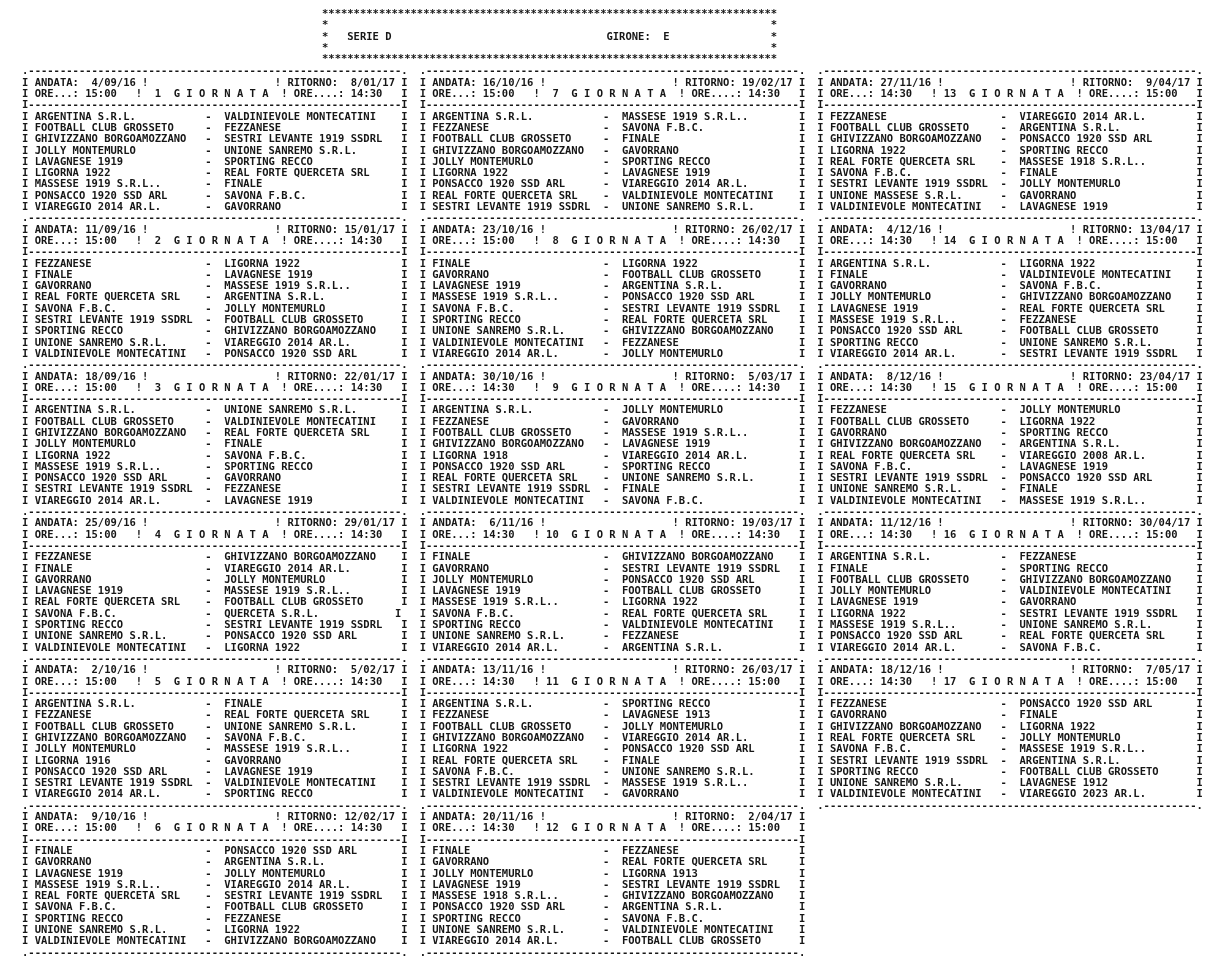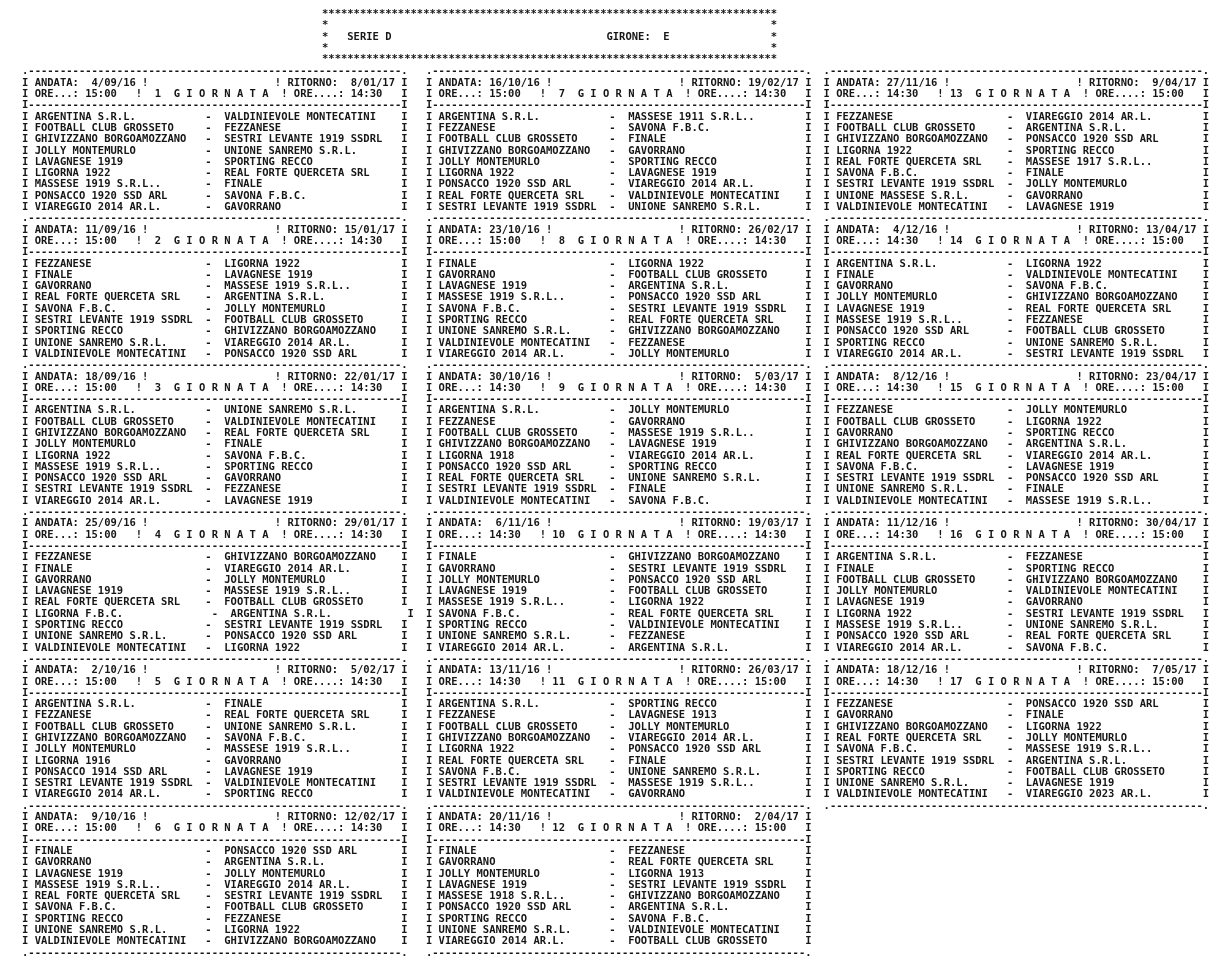--- a/index.html
+++ b/index.html
@@ -90,35 +90,35 @@
         <div class="line">I VIAREGGIO 2014 AR.L.       -  LAVAGNESE 1919              I</div>
         <div class="line">.-----------------------------------------------------------.</div>
         <div class="line">I ANDATA: 25/09/16 !                    ! RITORNO: 29/01/17 I</div>
         <div class="line">I ORE...: 15:00   !  4  G I O R N A T A  ! ORE....: 14:30   I</div>
         <div class="line">I-----------------------------------------------------------I</div>
         <div class="line">I FEZZANESE                  -  GHIVIZZANO BORGOAMOZZANO    I</div>
         <div class="line">I FINALE                     -  VIAREGGIO 2014 AR.L.        I</div>
         <div class="line">I GAVORRANO                  -  JOLLY MONTEMURLO            I</div>
         <div class="line">I LAVAGNESE 1919             -  MASSESE 1919 S.R.L..        I</div>
         <div class="line">I REAL FORTE QUERCETA SRL    -  FOOTBALL CLUB GROSSETO      I</div>
-        <div class="line">I LIGORNA F.B.C.              -  ARGENTINA S.R.L.            I</div>
+        <div class="line">I SAVONA F.B.C.              -  QUERCETA S.R.L.            I</div>
         <div class="line">I SPORTING RECCO             -  SESTRI LEVANTE 1919 SSDRL   I</div>
         <div class="line">I UNIONE SANREMO S.R.L.      -  PONSACCO 1920 SSD ARL       I</div>
         <div class="line">I VALDINIEVOLE MONTECATINI   -  LIGORNA 1922                I</div>
         <div class="line">.-----------------------------------------------------------.</div>
         <div class="line">I ANDATA:  2/10/16 !                    ! RITORNO:  5/02/17 I</div>
         <div class="line">I ORE...: 15:00   !  5  G I O R N A T A  ! ORE....: 14:30   I</div>
         <div class="line">I-----------------------------------------------------------I</div>
         <div class="line">I ARGENTINA S.R.L.           -  FINALE                      I</div>
         <div class="line">I FEZZANESE                  -  REAL FORTE QUERCETA SRL     I</div>
         <div class="line">I FOOTBALL CLUB GROSSETO     -  UNIONE SANREMO S.R.L.       I</div>
         <div class="line">I GHIVIZZANO BORGOAMOZZANO   -  SAVONA F.B.C.               I</div>
         <div class="line">I JOLLY MONTEMURLO           -  MASSESE 1919 S.R.L..        I</div>
         <div class="line">I LIGORNA 1916               -  GAVORRANO                   I</div>
-        <div class="line">I PONSACCO 1914 SSD ARL      -  LAVAGNESE 1919              I</div>
+        <div class="line">I PONSACCO 1920 SSD ARL      -  LAVAGNESE 1919              I</div>
         <div class="line">I SESTRI LEVANTE 1919 SSDRL  -  VALDINIEVOLE MONTECATINI    I</div>
         <div class="line">I VIAREGGIO 2014 AR.L.       -  SPORTING RECCO              I</div>
         <div class="line">.-----------------------------------------------------------.</div>
         <div class="line">I ANDATA:  9/10/16 !                    ! RITORNO: 12/02/17 I</div>
         <div class="line">I ORE...: 15:00   !  6  G I O R N A T A  ! ORE....: 14:30   I</div>
         <div class="line">I-----------------------------------------------------------I</div>
         <div class="line">I FINALE                     -  PONSACCO 1920 SSD ARL       I</div>
         <div class="line">I GAVORRANO                  -  ARGENTINA S.R.L.            I</div>
         <div class="line">I LAVAGNESE 1919             -  JOLLY MONTEMURLO            I</div>
         <div class="line">I MASSESE 1919 S.R.L..       -  VIAREGGIO 2014 AR.L.        I</div>
@@ -127,21 +127,21 @@
         <div class="line">I SPORTING RECCO             -  FEZZANESE                   I</div>
         <div class="line">I UNIONE SANREMO S.R.L.      -  LIGORNA 1922                I</div>
         <div class="line">I VALDINIEVOLE MONTECATINI   -  GHIVIZZANO BORGOAMOZZANO    I</div>
         <div class="line">.-----------------------------------------------------------.</div>
       </div>
     <div class="col">
         <div class="line">.-----------------------------------------------------------.</div>
         <div class="line">I ANDATA: 16/10/16 !                    ! RITORNO: 19/02/17 I</div>
         <div class="line">I ORE...: 15:00   !  7  G I O R N A T A  ! ORE....: 14:30   I</div>
         <div class="line">I-----------------------------------------------------------I</div>
-        <div class="line">I ARGENTINA S.R.L.           -  MASSESE 1911 S.R.L..        I</div>
+        <div class="line">I ARGENTINA S.R.L.           -  MASSESE 1919 S.R.L..        I</div>
         <div class="line">I FEZZANESE                  -  SAVONA F.B.C.               I</div>
         <div class="line">I FOOTBALL CLUB GROSSETO     -  FINALE                      I</div>
         <div class="line">I GHIVIZZANO BORGOAMOZZANO   -  GAVORRANO                   I</div>
         <div class="line">I JOLLY MONTEMURLO           -  SPORTING RECCO              I</div>
         <div class="line">I LIGORNA 1922               -  LAVAGNESE 1919              I</div>
         <div class="line">I PONSACCO 1920 SSD ARL      -  VIAREGGIO 2014 AR.L.        I</div>
         <div class="line">I REAL FORTE QUERCETA SRL    -  VALDINIEVOLE MONTECATINI    I</div>
         <div class="line">I SESTRI LEVANTE 1919 SSDRL  -  UNIONE SANREMO S.R.L.       I</div>
         <div class="line">.-----------------------------------------------------------.</div>
         <div class="line">I ANDATA: 23/10/16 !                    ! RITORNO: 26/02/17 I</div>
@@ -212,21 +212,21 @@
       </div>
     <div class="col">
         <div class="line">.-----------------------------------------------------------.</div>
         <div class="line">I ANDATA: 27/11/16 !                    ! RITORNO:  9/04/17 I</div>
         <div class="line">I ORE...: 14:30   ! 13  G I O R N A T A  ! ORE....: 15:00   I</div>
         <div class="line">I-----------------------------------------------------------I</div>
         <div class="line">I FEZZANESE                  -  VIAREGGIO 2014 AR.L.        I</div>
         <div class="line">I FOOTBALL CLUB GROSSETO     -  ARGENTINA S.R.L.            I</div>
         <div class="line">I GHIVIZZANO BORGOAMOZZANO   -  PONSACCO 1920 SSD ARL       I</div>
         <div class="line">I LIGORNA 1922               -  SPORTING RECCO              I</div>
-        <div class="line">I REAL FORTE QUERCETA SRL    -  MASSESE 1917 S.R.L..        I</div>
+        <div class="line">I REAL FORTE QUERCETA SRL    -  MASSESE 1918 S.R.L..        I</div>
         <div class="line">I SAVONA F.B.C.              -  FINALE                      I</div>
         <div class="line">I SESTRI LEVANTE 1919 SSDRL  -  JOLLY MONTEMURLO            I</div>
         <div class="line">I UNIONE MASSESE S.R.L.      -  GAVORRANO                   I</div>
         <div class="line">I VALDINIEVOLE MONTECATINI   -  LAVAGNESE 1919              I</div>
         <div class="line">.-----------------------------------------------------------.</div>
         <div class="line">I ANDATA:  4/12/16 !                    ! RITORNO: 13/04/17 I</div>
         <div class="line">I ORE...: 14:30   ! 14  G I O R N A T A  ! ORE....: 15:00   I</div>
         <div class="line">I-----------------------------------------------------------I</div>
         <div class="line">I ARGENTINA S.R.L.           -  LIGORNA 1922                I</div>
         <div class="line">I FINALE                     -  VALDINIEVOLE MONTECATINI    I</div>
@@ -238,21 +238,21 @@
         <div class="line">I SPORTING RECCO             -  UNIONE SANREMO S.R.L.       I</div>
         <div class="line">I VIAREGGIO 2014 AR.L.       -  SESTRI LEVANTE 1919 SSDRL   I</div>
         <div class="line">.-----------------------------------------------------------.</div>
         <div class="line">I ANDATA:  8/12/16 !                    ! RITORNO: 23/04/17 I</div>
         <div class="line">I ORE...: 14:30   ! 15  G I O R N A T A  ! ORE....: 15:00   I</div>
         <div class="line">I-----------------------------------------------------------I</div>
         <div class="line">I FEZZANESE                  -  JOLLY MONTEMURLO            I</div>
         <div class="line">I FOOTBALL CLUB GROSSETO     -  LIGORNA 1922                I</div>
         <div class="line">I GAVORRANO                  -  SPORTING RECCO              I</div>
         <div class="line">I GHIVIZZANO BORGOAMOZZANO   -  ARGENTINA S.R.L.            I</div>
-        <div class="line">I REAL FORTE QUERCETA SRL    -  VIAREGGIO 2014 AR.L.        I</div>
+        <div class="line">I REAL FORTE QUERCETA SRL    -  VIAREGGIO 2008 AR.L.        I</div>
         <div class="line">I SAVONA F.B.C.              -  LAVAGNESE 1919              I</div>
         <div class="line">I SESTRI LEVANTE 1919 SSDRL  -  PONSACCO 1920 SSD ARL       I</div>
         <div class="line">I UNIONE SANREMO S.R.L.      -  FINALE                      I</div>
         <div class="line">I VALDINIEVOLE MONTECATINI   -  MASSESE 1919 S.R.L..        I</div>
         <div class="line">.-----------------------------------------------------------.</div>
         <div class="line">I ANDATA: 11/12/16 !                    ! RITORNO: 30/04/17 I</div>
         <div class="line">I ORE...: 14:30   ! 16  G I O R N A T A  ! ORE....: 15:00   I</div>
         <div class="line">I-----------------------------------------------------------I</div>
         <div class="line">I ARGENTINA S.R.L.           -  FEZZANESE                   I</div>
         <div class="line">I FINALE                     -  SPORTING RECCO              I</div>
@@ -267,18 +267,18 @@
         <div class="line">I ANDATA: 18/12/16 !                    ! RITORNO:  7/05/17 I</div>
         <div class="line">I ORE...: 14:30   ! 17  G I O R N A T A  ! ORE....: 15:00   I</div>
         <div class="line">I-----------------------------------------------------------I</div>
         <div class="line">I FEZZANESE                  -  PONSACCO 1920 SSD ARL       I</div>
         <div class="line">I GAVORRANO                  -  FINALE                      I</div>
         <div class="line">I GHIVIZZANO BORGOAMOZZANO   -  LIGORNA 1922                I</div>
         <div class="line">I REAL FORTE QUERCETA SRL    -  JOLLY MONTEMURLO            I</div>
         <div class="line">I SAVONA F.B.C.              -  MASSESE 1919 S.R.L..        I</div>
         <div class="line">I SESTRI LEVANTE 1919 SSDRL  -  ARGENTINA S.R.L.            I</div>
         <div class="line">I SPORTING RECCO             -  FOOTBALL CLUB GROSSETO      I</div>
-        <div class="line">I UNIONE SANREMO S.R.L.      -  LAVAGNESE 1919              I</div>
+        <div class="line">I UNIONE SANREMO S.R.L.      -  LAVAGNESE 1912              I</div>
         <div class="line">I VALDINIEVOLE MONTECATINI   -  VIAREGGIO 2023 AR.L.        I</div>
         <div class="line">.-----------------------------------------------------------.</div>
       </div>
   </div>
 </div>
 
 </body></html>

